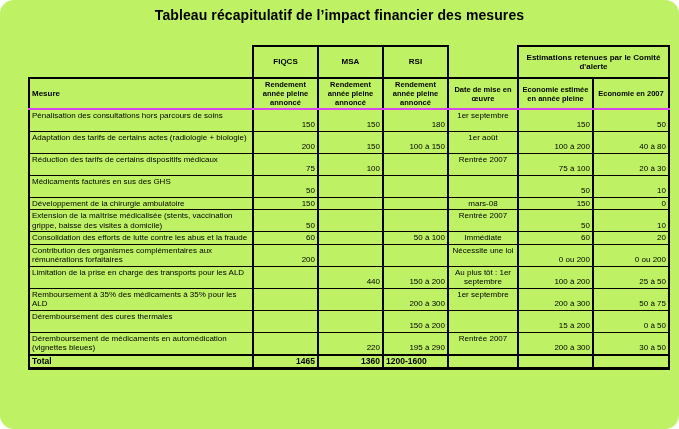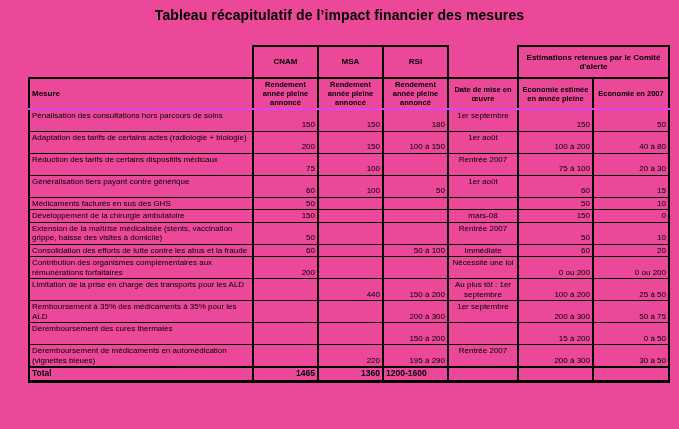--- a/index.html
+++ b/index.html
@@ -6,22 +6,23 @@
     margin: 0;
     padding: 0;
     background: #ffffff;
     font-family: "Liberation Sans", sans-serif;
     color: #000;
   }
   .page {
     position: relative;
     width: 679px;
     height: 429px;
-    background: #ec4899;
+    background: #bef264;
     overflow: hidden;
+    border-radius: 14px;
   }
   .title {
     margin: 0;
     padding-top: 7px;
     text-align: center;
     font-size: 14px;
     font-weight: bold;
     letter-spacing: 0.1px;
   }
   table.tbl {
@@ -93,21 +94,21 @@
       <col style="width:65px">
       <col style="width:65px">
       <col style="width:65px">
       <col style="width:70px">
       <col style="width:75px">
       <col style="width:76px">
     </colgroup>
     <thead>
       <tr class="grp-row">
         <td class="no-b"></td>
-        <th class="box">CNAM</th>
+        <th class="box">FIQCS</th>
         <th class="box">MSA</th>
         <th class="box">RSI</th>
         <td class="no-b"></td>
         <th class="box" colspan="2">Estimations retenues par le Comité d'alerte</th>
       </tr>
       <tr class="hdr-row">
         <th class="mesure-h">Mesure</th>
         <th>Rendement année pleine annoncé</th>
         <th>Rendement année pleine annoncé</th>
         <th>Rendement année pleine annoncé</th>
@@ -138,29 +139,20 @@
         <tr>
           <td class="c-mesure">Réduction des tarifs de certains dispositifs médicaux</td>
           <td class="c-num">75</td>
           <td class="c-num">100</td>
           <td class="c-num"></td>
           <td class="c-date">Rentrée 2007</td>
           <td class="c-num">75 à 100</td>
           <td class="c-num">20 à 30</td>
         </tr>
         <tr>
-          <td class="c-mesure">Généralisation tiers payant contre générique</td>
-          <td class="c-num">60</td>
-          <td class="c-num">100</td>
-          <td class="c-num">50</td>
-          <td class="c-date">1er août</td>
-          <td class="c-num">60</td>
-          <td class="c-num">15</td>
-        </tr>
-        <tr>
           <td class="c-mesure">Médicaments facturés en sus des GHS</td>
           <td class="c-num">50</td>
           <td class="c-num"></td>
           <td class="c-num"></td>
           <td class="c-date"></td>
           <td class="c-num">50</td>
           <td class="c-num">10</td>
         </tr>
         <tr>
           <td class="c-mesure">Développement de la chirurgie ambulatoire</td>

